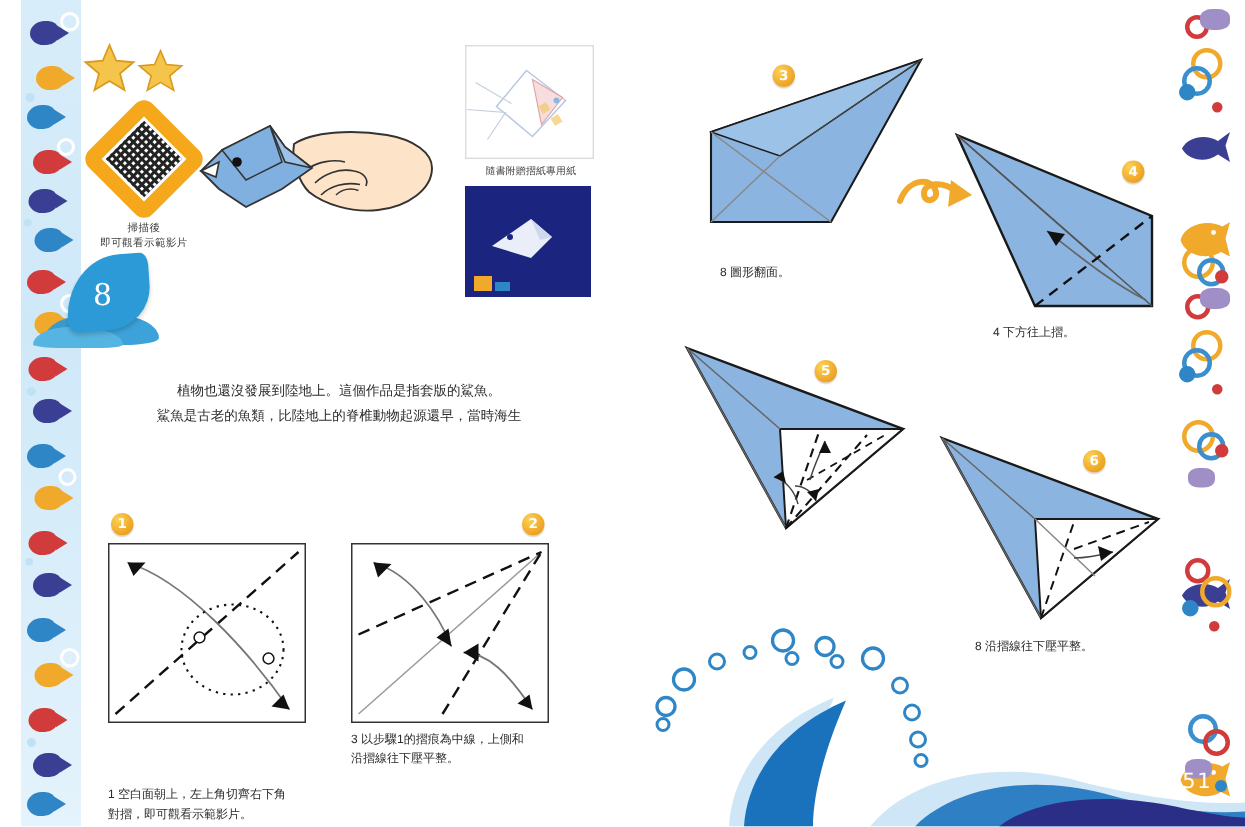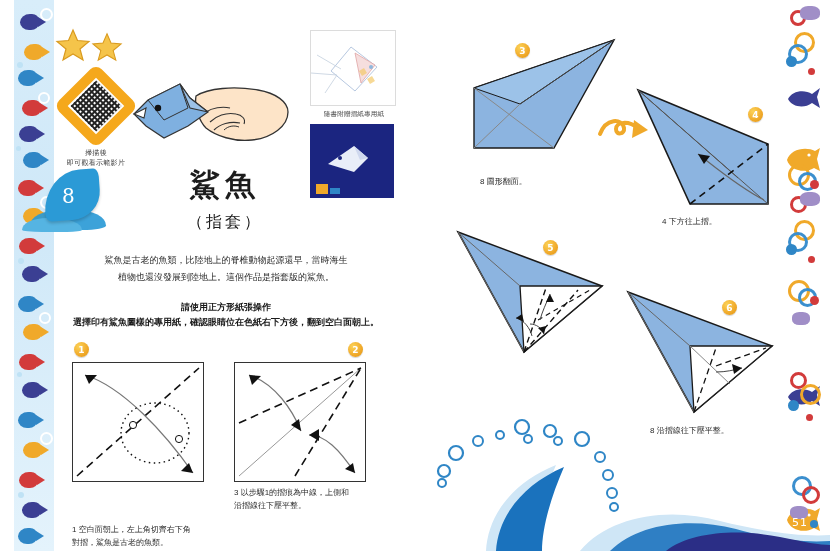--- a/index.html
+++ b/index.html
@@ -160,21 +160,21 @@
 
   
   .rcap { position: absolute; font-size: 8px; line-height: 1.6; color: #2a2a2a; }
 
   
   .wave-group { position: absolute; left: 430px; bottom: 0; width: 400px; height: 140px; }
 
   
   .page-number {
     position: absolute; right: 22px; bottom: 22px;
-    font-size: 11px; color: #ffffff; letter-spacing: 1px;
+    font-size: 14px; color: #ffffff; letter-spacing: 1px;
     font-family: "DejaVu Sans", sans-serif;
   }
 
   svg { display: block; overflow: visible; }
 </style>
 </head>
 <body>
 
 <div class="page">
 
@@ -368,24 +368,20 @@
       <path d="M94 52 C98 48, 104 47, 109 49" fill="none" stroke="#333" stroke-width="1"></path>
 
       <path d="M4 36 L18 22 L50 6 L60 20 L78 34 L58 48 L34 60 L16 48 Z" fill="#7fb0e0" stroke="#333" stroke-width="1.2"></path>
       <path d="M50 6 L60 20 L78 34 L60 30 Z" fill="#9cc2e8" stroke="#333" stroke-width="1.1"></path>
       <path d="M4 36 L16 30 L14 40 Z" fill="#ffffff" stroke="#333" stroke-width="1.1"></path>
       <path d="M18 22 L50 6 L58 30 L34 42 Z" fill="#7fb0e0" stroke="#333" stroke-width="1"></path>
       <circle cx="28" cy="30" r="3.2" fill="#111"></circle>
     </svg>
   </div>
 
-  <div class="title-block">
-    <div class="title-main">鯊魚</div>
-    <div class="title-sub">（指套）</div>
-  </div>
 
   <div class="photo photo-paper">
     <svg width="84" height="74" viewBox="0 0 84 74">
       <rect width="84" height="74" fill="#ffffff"></rect>
       <polygon points="40,16 66,36 44,60 20,40" fill="none" stroke="#b7c8e0" stroke-width="1"></polygon>
       <polygon points="44,22 64,34 50,52" fill="#f6dede" stroke="#e0a5a5" stroke-width="0.8"></polygon>
       <path d="M0 42 L26 44 L14 62" fill="none" stroke="#c3cfdd" stroke-width="0.8"></path>
       <path d="M6 24 L30 38" stroke="#c3cfdd" stroke-width="0.8" fill="none"></path>
       <path d="M48 40 l5 -3 l3 5 l-5 3 z" fill="#f3c969" opacity=".7"></path>
       <path d="M56 48 l5 -3 l3 5 l-5 3 z" fill="#f3c969" opacity=".7"></path>
@@ -398,47 +394,43 @@
       <rect width="84" height="74" fill="#1b2580"></rect>
       <path d="M18 40 L44 22 L58 34 L44 48 Z" fill="#e9eef8"></path>
       <path d="M44 22 L58 34 L50 36 Z" fill="#cfd8ee"></path>
       <circle cx="30" cy="34" r="2" fill="#1b2580"></circle>
       <rect x="6" y="60" width="12" height="10" fill="#f0a92a"></rect>
       <rect x="20" y="64" width="10" height="6" fill="#2f86c6"></rect>
     </svg>
   </div>
 
   <div class="desc">
+    <div>植物也還沒發展到陸地上。這個作品是指套版的鯊魚。</div>
     <div>鯊魚是古老的魚類，比陸地上的脊椎動物起源還早，當時海生</div>
-    <div>植物也還沒發展到陸地上。這個作品是指套版的鯊魚。</div>
-  </div>
-
-  <div class="howto">
-    <span class="l1">請使用正方形紙張操作</span>
-    <span class="l2">選擇印有鯊魚圖樣的專用紙，確認眼睛位在色紙右下方後，翻到空白面朝上。</span>
-  </div>
+  </div>
+
 
   <div class="badge" style="left:74px; top:342px;">1</div>
   <div class="sq" style="left:72px; top:362px;">
     <svg width="130" height="118" viewBox="0 0 130 118">
 
       <line x1="4" y1="113" x2="126" y2="5" stroke="#111" stroke-width="1.6" stroke-dasharray="8 5"></line>
 
       <path d="M12 12 C50 24, 92 70, 120 110" fill="none" stroke="#777" stroke-width="1.2"></path>
       <polygon points="12,12 24,12 16,21" fill="#111"></polygon>
       <polygon points="120,110 108,108 116,100" fill="#111"></polygon>
 
       <ellipse cx="82" cy="70" rx="34" ry="30" fill="none" stroke="#111" stroke-width="1.4" stroke-dasharray="1.5 3.5"></ellipse>
       <circle cx="60" cy="62" r="3.6" fill="#fff" stroke="#111" stroke-width="1"></circle>
       <circle cx="106" cy="76" r="3.6" fill="#fff" stroke="#111" stroke-width="1"></circle>
     </svg>
   </div>
   <div class="step-caption" style="left:72px; top:487px;margin-top:37px;">
     <div>1 空白面朝上，左上角切齊右下角</div>
-    <div>對摺，鯊魚是古老的魚類。</div>
+    <div>對摺，即可觀看示範影片。</div>
   </div>
 
   <div class="badge" style="left:348px; top:342px;">2</div>
   <div class="sq" style="left:234px; top:362px;">
     <svg width="130" height="118" viewBox="0 0 130 118">
 
       <line x1="4" y1="113" x2="126" y2="5" stroke="#999" stroke-width="1"></line>
 
       <line x1="4" y1="60" x2="126" y2="5" stroke="#111" stroke-width="1.6" stroke-dasharray="8 5"></line>
 

